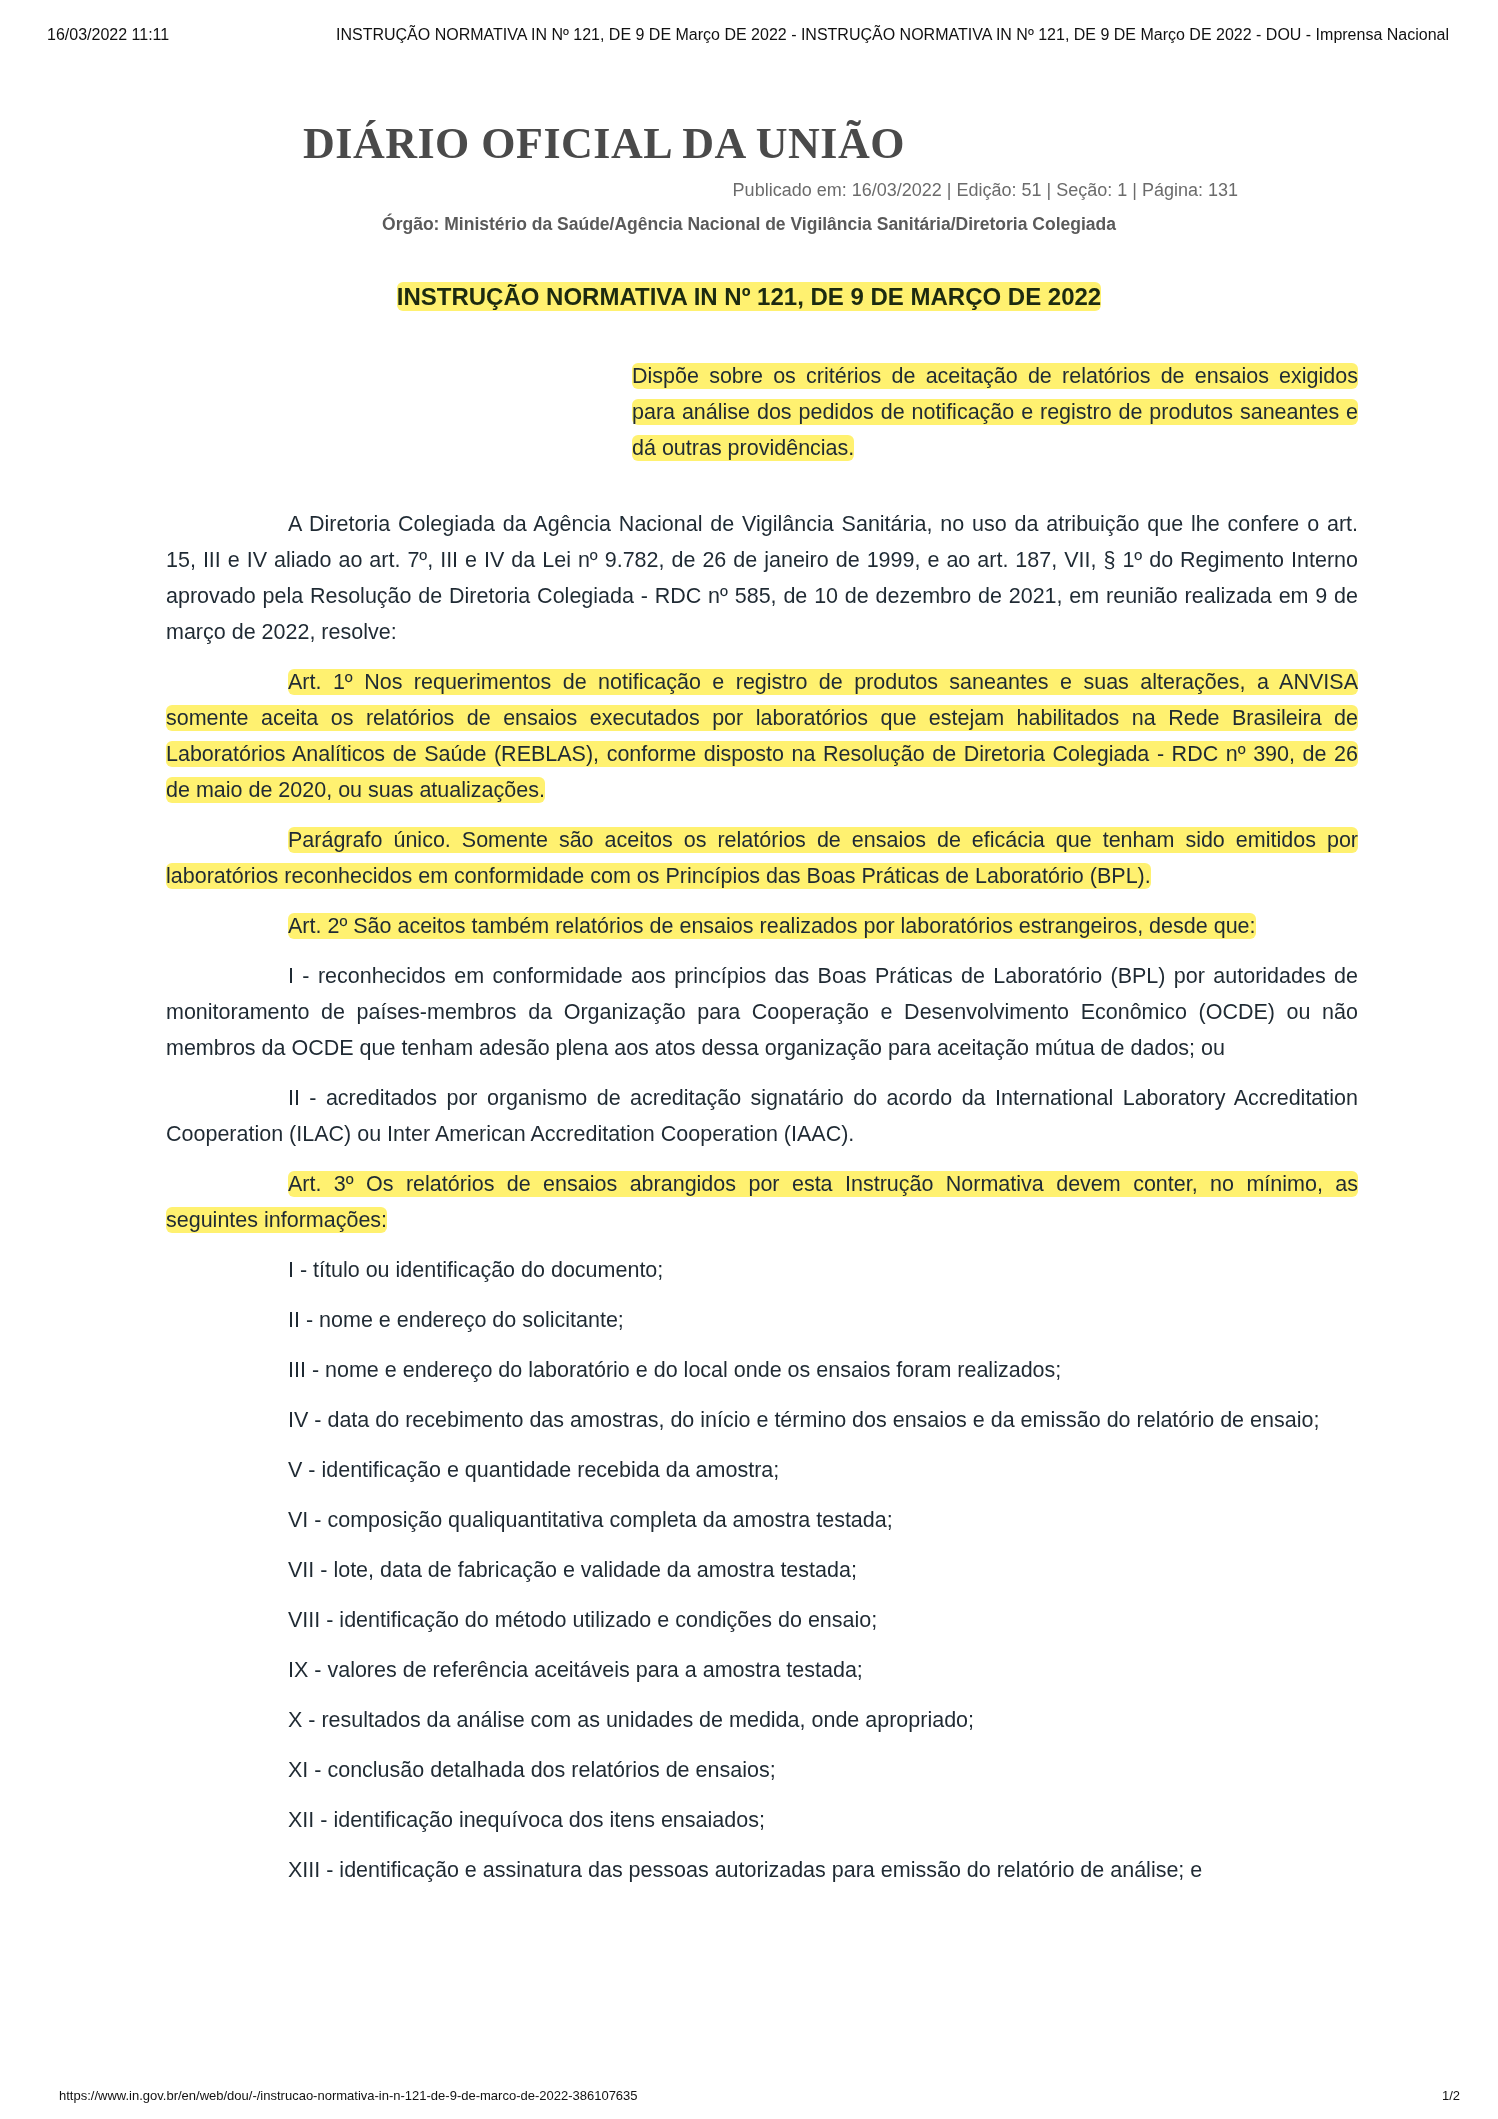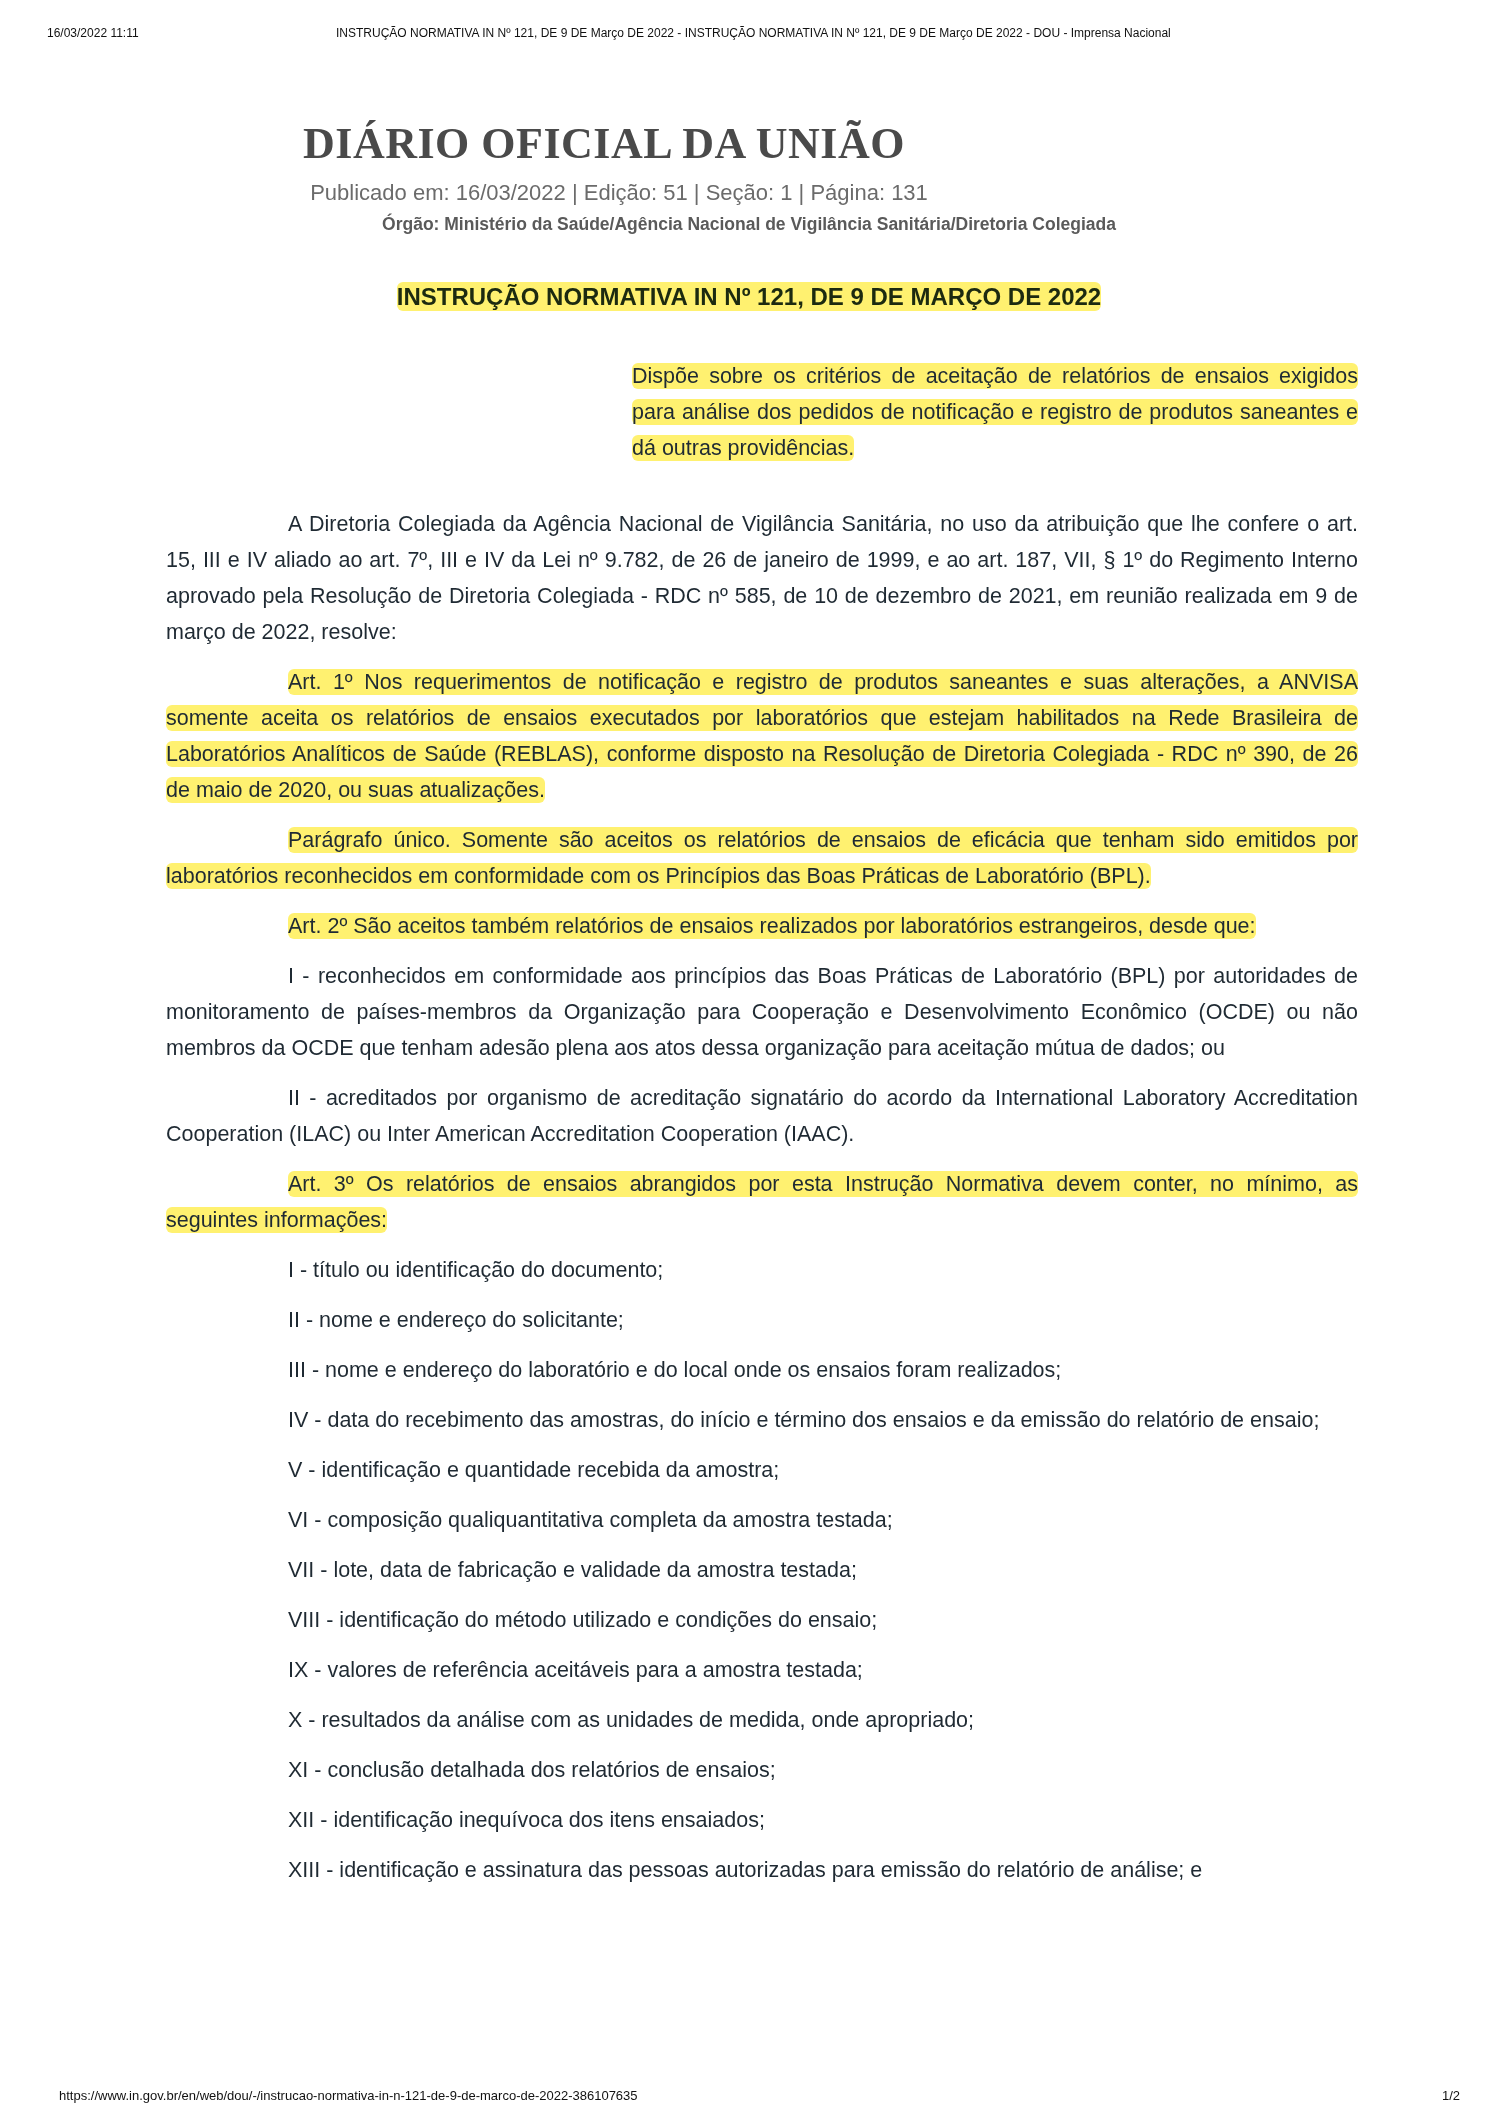--- a/index.html
+++ b/index.html
@@ -2,39 +2,39 @@
 <html><head>
 <meta charset="utf-8">
 <style>
   html, body { margin: 0; padding: 0; background: #ffffff; }
   body {
     width: 1498px; height: 2119px; position: relative; overflow: hidden;
     font-family: "Liberation Sans", sans-serif; color: #1f2a33;
   }
   .print-header {
     position: absolute; top: 26px; left: 0; width: 1498px; height: 20px;
-    font-family: "Liberation Sans", sans-serif; font-size: 12px; color: #111;
+    font-family: "Liberation Sans", sans-serif; font-size: 16px; color: #111;
   }
   .print-header .date { position: absolute; left: 47px; top: 0; }
   .print-header .ptitle { position: absolute; left: 336px; top: 0; white-space: nowrap; }
   .print-footer {
     position: absolute; top: 2088px; left: 12px; width: 1498px; height: 20px;
     font-size: 13px; color: #111;
   }
   .print-footer .url { position: absolute; left: 47px; top: 0; }
   .print-footer .pg { position: absolute; right: 50px; top: 0; }
 
   .masthead {
     position: absolute; top: 118px; left: 0; width: 1208px; text-align: center;
     font-family: "Liberation Serif", serif; font-weight: bold; font-size: 44px; color: #4a4a4a;
     letter-spacing: 0.5px;
   }
   .pubinfo {
-    position: absolute; top: 180px; left: 0; width: 1238px; text-align: center;
-    font-size: 22px; color: #6b6b6b;
+    position: absolute; top: 180px; left: 0; width: 1238px; text-align: right;
+    font-size: 18px; color: #6b6b6b;
   }
   .orgao {
     position: absolute; top: 214px; left: 0; width: 1498px; text-align: center;
     font-size: 17.5px; color: #5a5a5a; font-weight: bold;
   }
   .hl { background: #fff170; border-radius: 6px; padding: 1px 0; box-decoration-break: clone; -webkit-box-decoration-break: clone; }
   .act-title {
     position: absolute; top: 283px; left: 0; width: 1498px; text-align: center;
     font-size: 24px; font-weight: bold; color: #1c2a10;
   }

